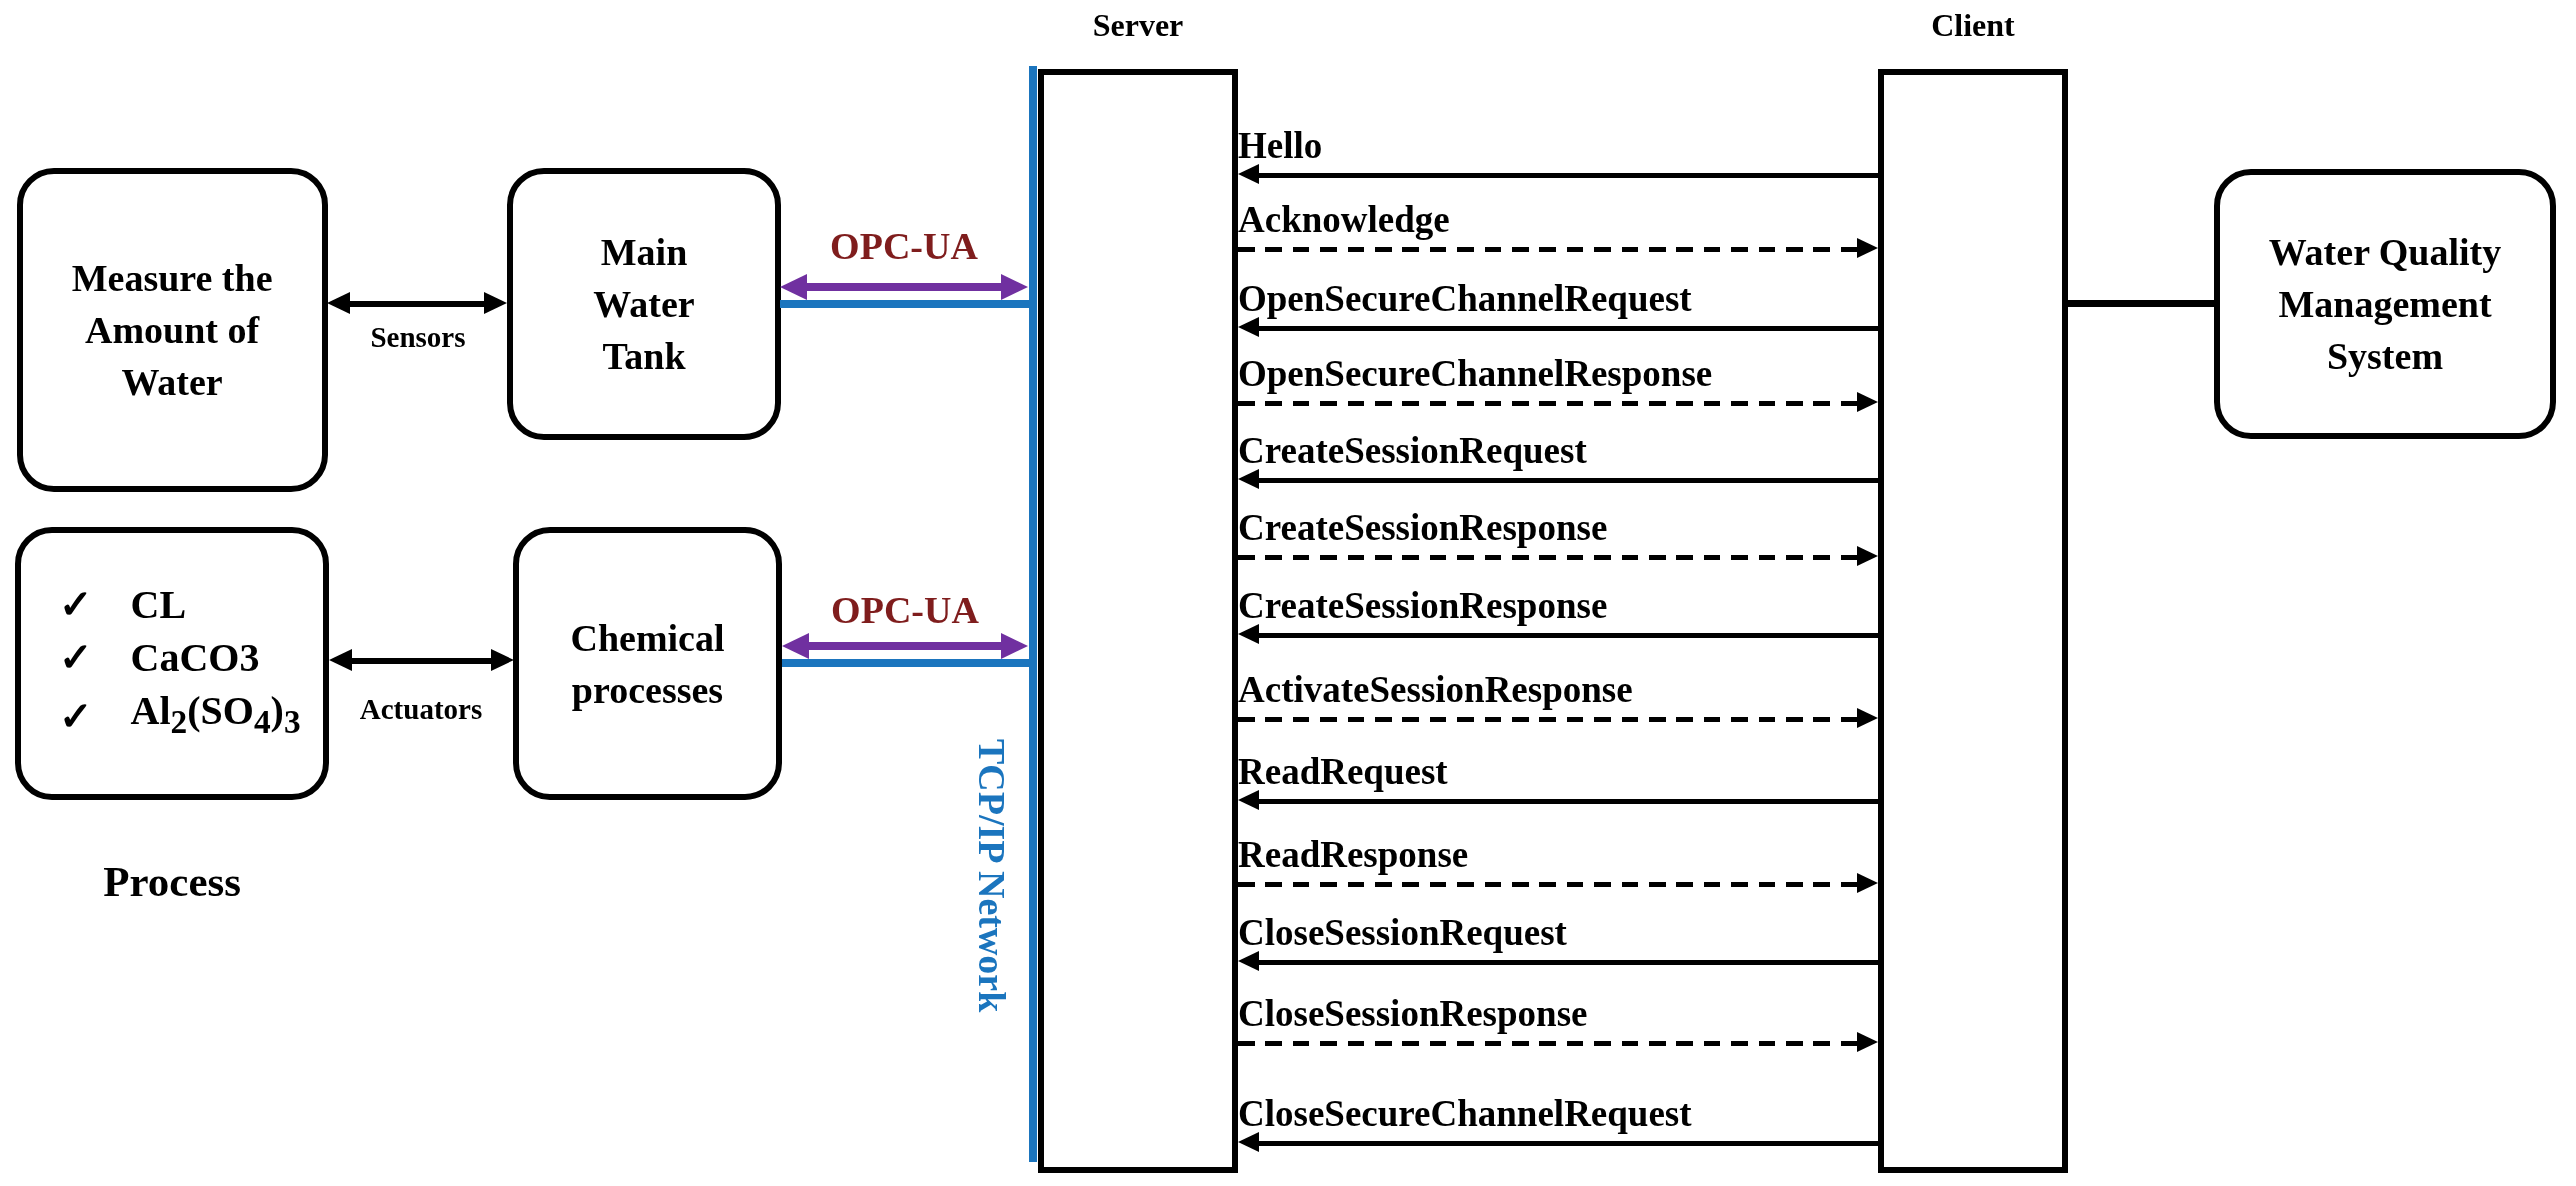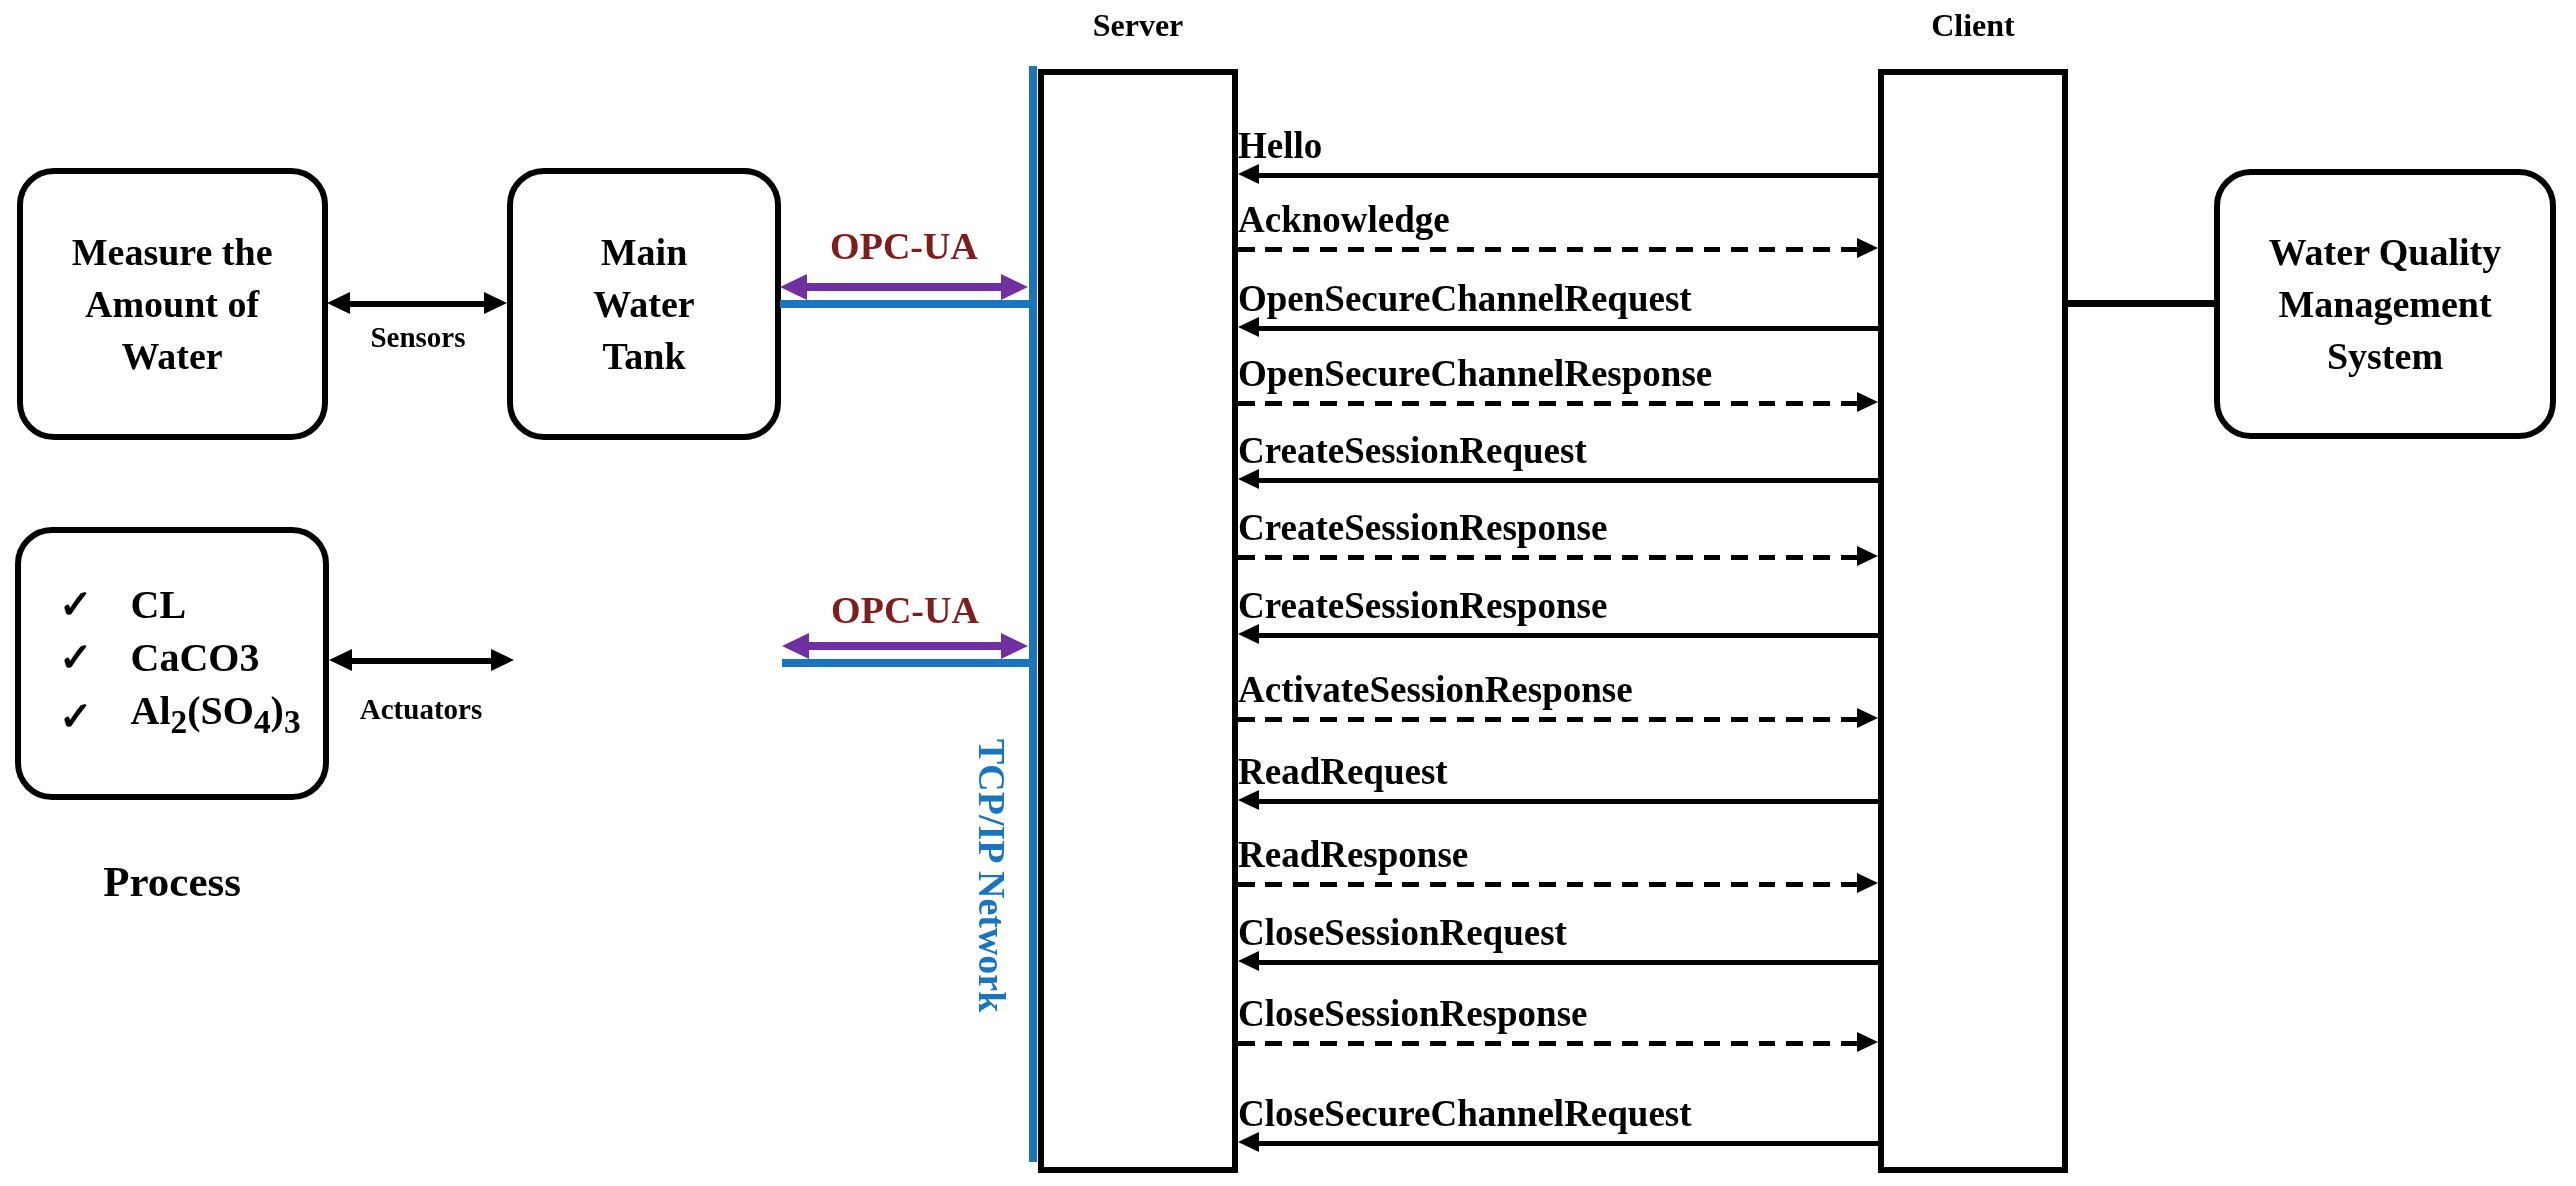--- a/index.html
+++ b/index.html
@@ -59,21 +59,21 @@
   .msg.solid .head{left:0;border-right:21.6px solid #000;}
   .msg.dashed .head{right:0;border-left:21.6px solid #000;}
 
   .plain-connector{position:absolute;height:6.7px;background:#000;}
 </style>
 </head>
 <body>
 
 <div class="stage">
 
-  <div class="rbox" style="left:16.6px;top:168px;width:311px;height:272px;">
+  <div class="rbox" style="left:16.6px;top:168px;width:311px;height:324px;">
     <div>Measure the</div>
     <div>Amount of</div>
     <div>Water</div>
   </div>
 
   <div class="rbox" style="left:507px;top:168px;width:274px;height:272px;">
     <div>Main</div>
     <div>Water</div>
     <div>Tank</div>
   </div>
@@ -93,20 +93,24 @@
       <div class="check-row">
     <span class="check">✓</span>
     <span>CaCO3</span>
   </div>
       <div class="check-row">
     <span class="check">✓</span>
     <span>Al<sub>2</sub>(SO<sub>4</sub>)<sub>3</sub></span>
   </div>
     </div>
 
+  <div class="rbox" style="left:513px;top:527px;width:269px;height:273px;">
+    <div>Chemical</div>
+    <div>processes</div>
+  </div>
 
   <div class="darrow" style="left:329px;top:661px;width:185px;">
     <div class="h-l"></div>
     <div class="shaft"></div>
     <div class="h-r"></div>
   </div>
   <div class="small-label" style="left:329px;top:693px;width:184px;">Actuators</div>
 
   <div class="caption" style="left:16.6px;top:858px;width:311px;">Process</div>
 

